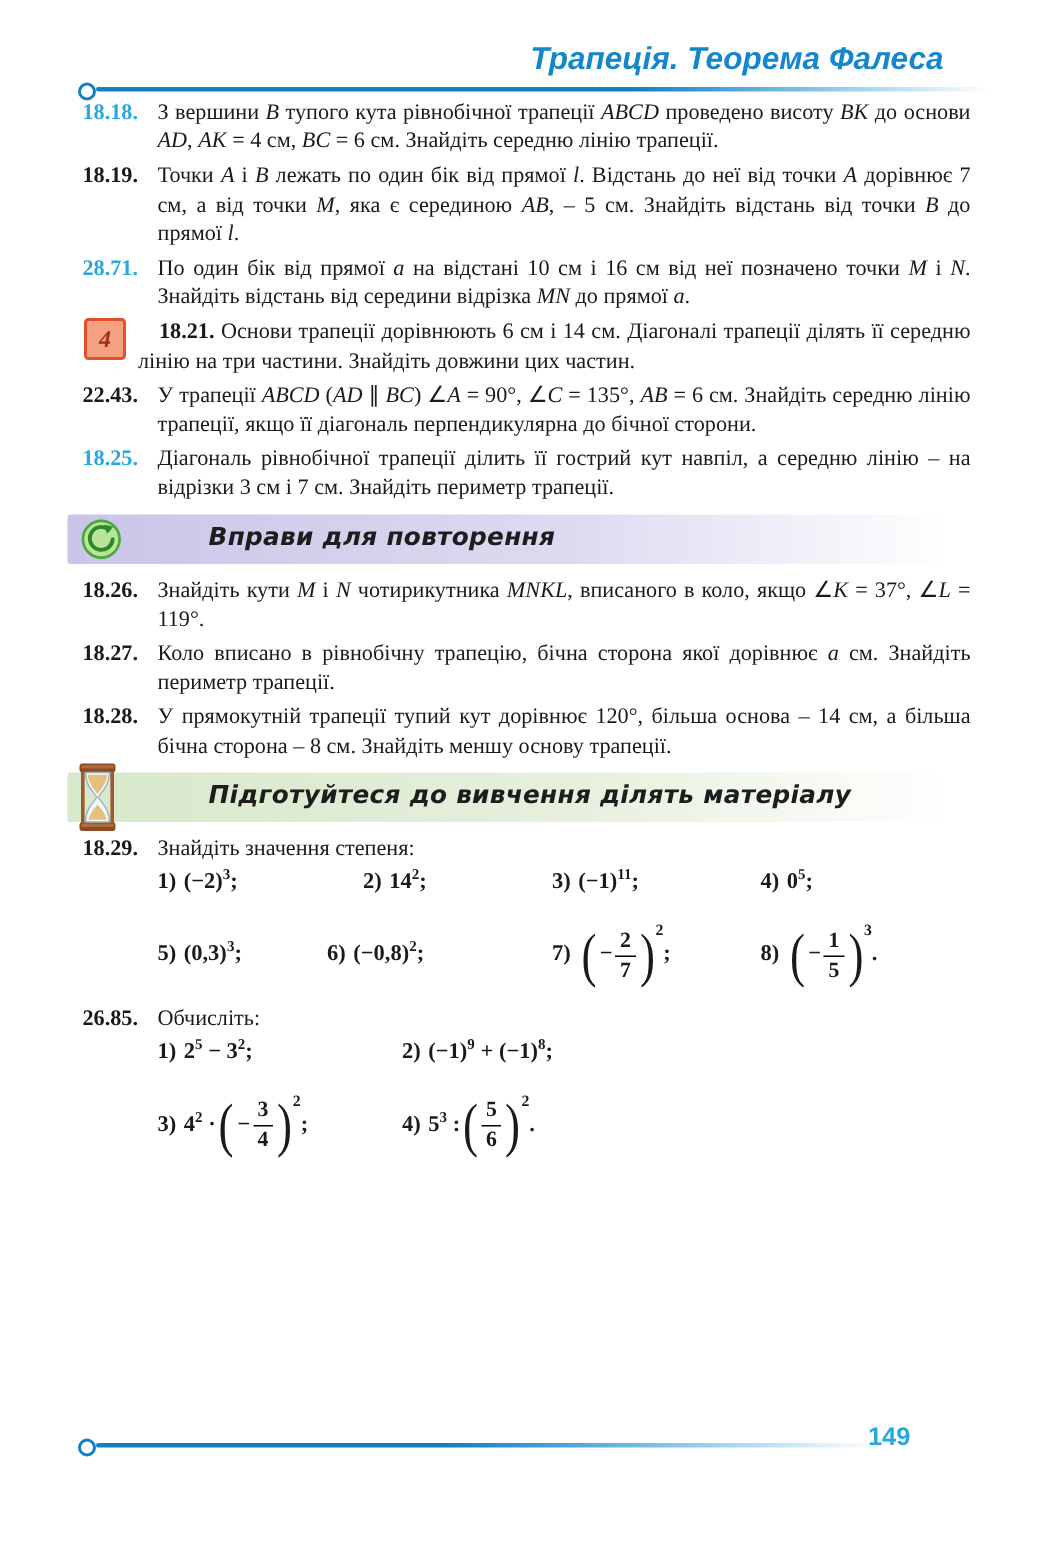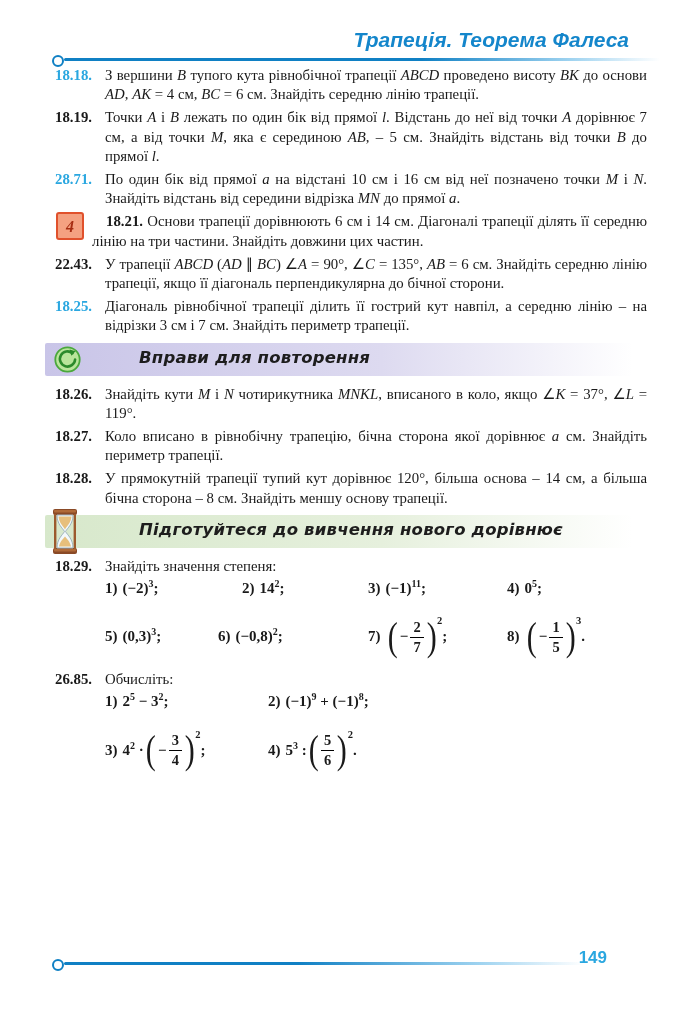--- a/index.html
+++ b/index.html
@@ -156,21 +156,21 @@
           <rect x="4" y="2" width="22" height="2.4" rx="1" fill="#b06a38"></rect>
           <rect x="3" y="40" width="24" height="6" rx="2" fill="#8a4a26"></rect>
           <rect x="4" y="41" width="22" height="2.4" rx="1" fill="#b06a38"></rect>
           <rect x="4" y="6" width="2.4" height="35" fill="#9c5a2e"></rect>
           <rect x="23.6" y="6" width="2.4" height="35" fill="#9c5a2e"></rect>
           <path d="M7 7 C7 16 12.5 20 14.5 23.5 C12.5 27 7 31 7 40 L23 40 C23 31 17.5 27 15.5 23.5 C17.5 20 23 16 23 7 Z" fill="#f2f8fb" stroke="#9fb3bd" stroke-width="1"></path>
           <path d="M8.5 8.5 L21.5 8.5 C21 15 16.5 18.5 15 21.5 C13.5 18.5 9 15 8.5 8.5 Z" fill="#e7bf7c"></path>
           <path d="M9 38.5 C10 33.5 13 31 15 28.5 C17 31 20 33.5 21 38.5 Z" fill="#e7bf7c"></path>
         </svg>
       </span>
-      <span class="band-title">Підготуйтеся до вивчення нового дорівнює</span>
+      <span class="band-title">Підготуйтеся до вивчення ділять матеріалу</span>
     </div>
 
     <div class="problem prep">
       <span class="pnum">18.29.</span>
       <div class="ptext">Знайдіть значення степеня:</div>
       <div id="p29rows">
           <div class="mrow plain">
             <span class="mitem" style="left: 0px;"><span class="mlabel">1)</span><span class="mtxt">(−2)<sup class="s">3</sup>;</span></span>
             <span class="mitem" style="left: 113px; margin-left: 24px;"><span class="mlabel">2)</span><span class="mtxt">14<sup class="s">2</sup>;</span></span>
             <span class="mitem" style="left: 263px;"><span class="mlabel">3)</span><span class="mtxt">(−1)<sup class="s">11</sup>;</span></span>

